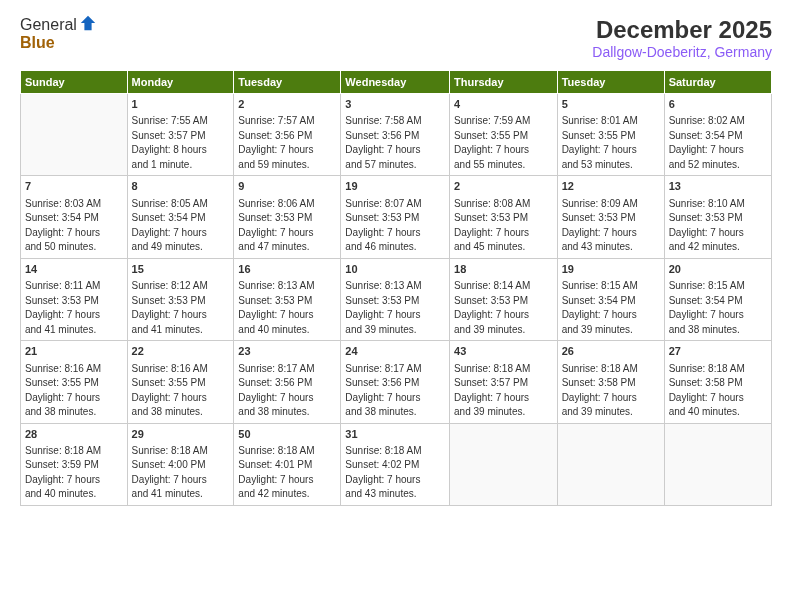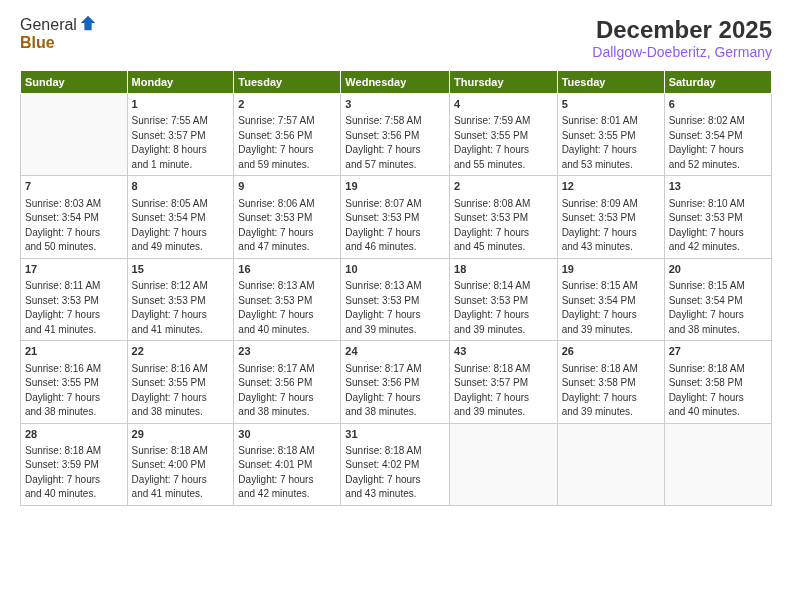--- a/index.html
+++ b/index.html
@@ -172,21 +172,21 @@
             <span class="day-num">12</span>
             <div class="day-info">Sunrise: 8:09 AM<br>Sunset: 3:53 PM<br>Daylight: 7 hours<br>and 43 minutes.</div>
           </td>
           <td>
             <span class="day-num">13</span>
             <div class="day-info">Sunrise: 8:10 AM<br>Sunset: 3:53 PM<br>Daylight: 7 hours<br>and 42 minutes.</div>
           </td>
         </tr>
         <tr>
           <td>
-            <span class="day-num">17</span>
+            <span class="day-num">14</span>
             <div class="day-info">Sunrise: 8:11 AM<br>Sunset: 3:53 PM<br>Daylight: 7 hours<br>and 41 minutes.</div>
           </td>
           <td>
             <span class="day-num">15</span>
             <div class="day-info">Sunrise: 8:12 AM<br>Sunset: 3:53 PM<br>Daylight: 7 hours<br>and 41 minutes.</div>
           </td>
           <td>
             <span class="day-num">16</span>
             <div class="day-info">Sunrise: 8:13 AM<br>Sunset: 3:53 PM<br>Daylight: 7 hours<br>and 40 minutes.</div>
           </td>
@@ -240,21 +240,21 @@
         <tr>
           <td>
             <span class="day-num">28</span>
             <div class="day-info">Sunrise: 8:18 AM<br>Sunset: 3:59 PM<br>Daylight: 7 hours<br>and 40 minutes.</div>
           </td>
           <td>
             <span class="day-num">29</span>
             <div class="day-info">Sunrise: 8:18 AM<br>Sunset: 4:00 PM<br>Daylight: 7 hours<br>and 41 minutes.</div>
           </td>
           <td>
-            <span class="day-num">30</span>
+            <span class="day-num">50</span>
             <div class="day-info">Sunrise: 8:18 AM<br>Sunset: 4:01 PM<br>Daylight: 7 hours<br>and 42 minutes.</div>
           </td>
           <td>
             <span class="day-num">31</span>
             <div class="day-info">Sunrise: 8:18 AM<br>Sunset: 4:02 PM<br>Daylight: 7 hours<br>and 43 minutes.</div>
           </td>
           <td class="empty"></td>
           <td class="empty"></td>
           <td class="empty"></td>
         </tr>

